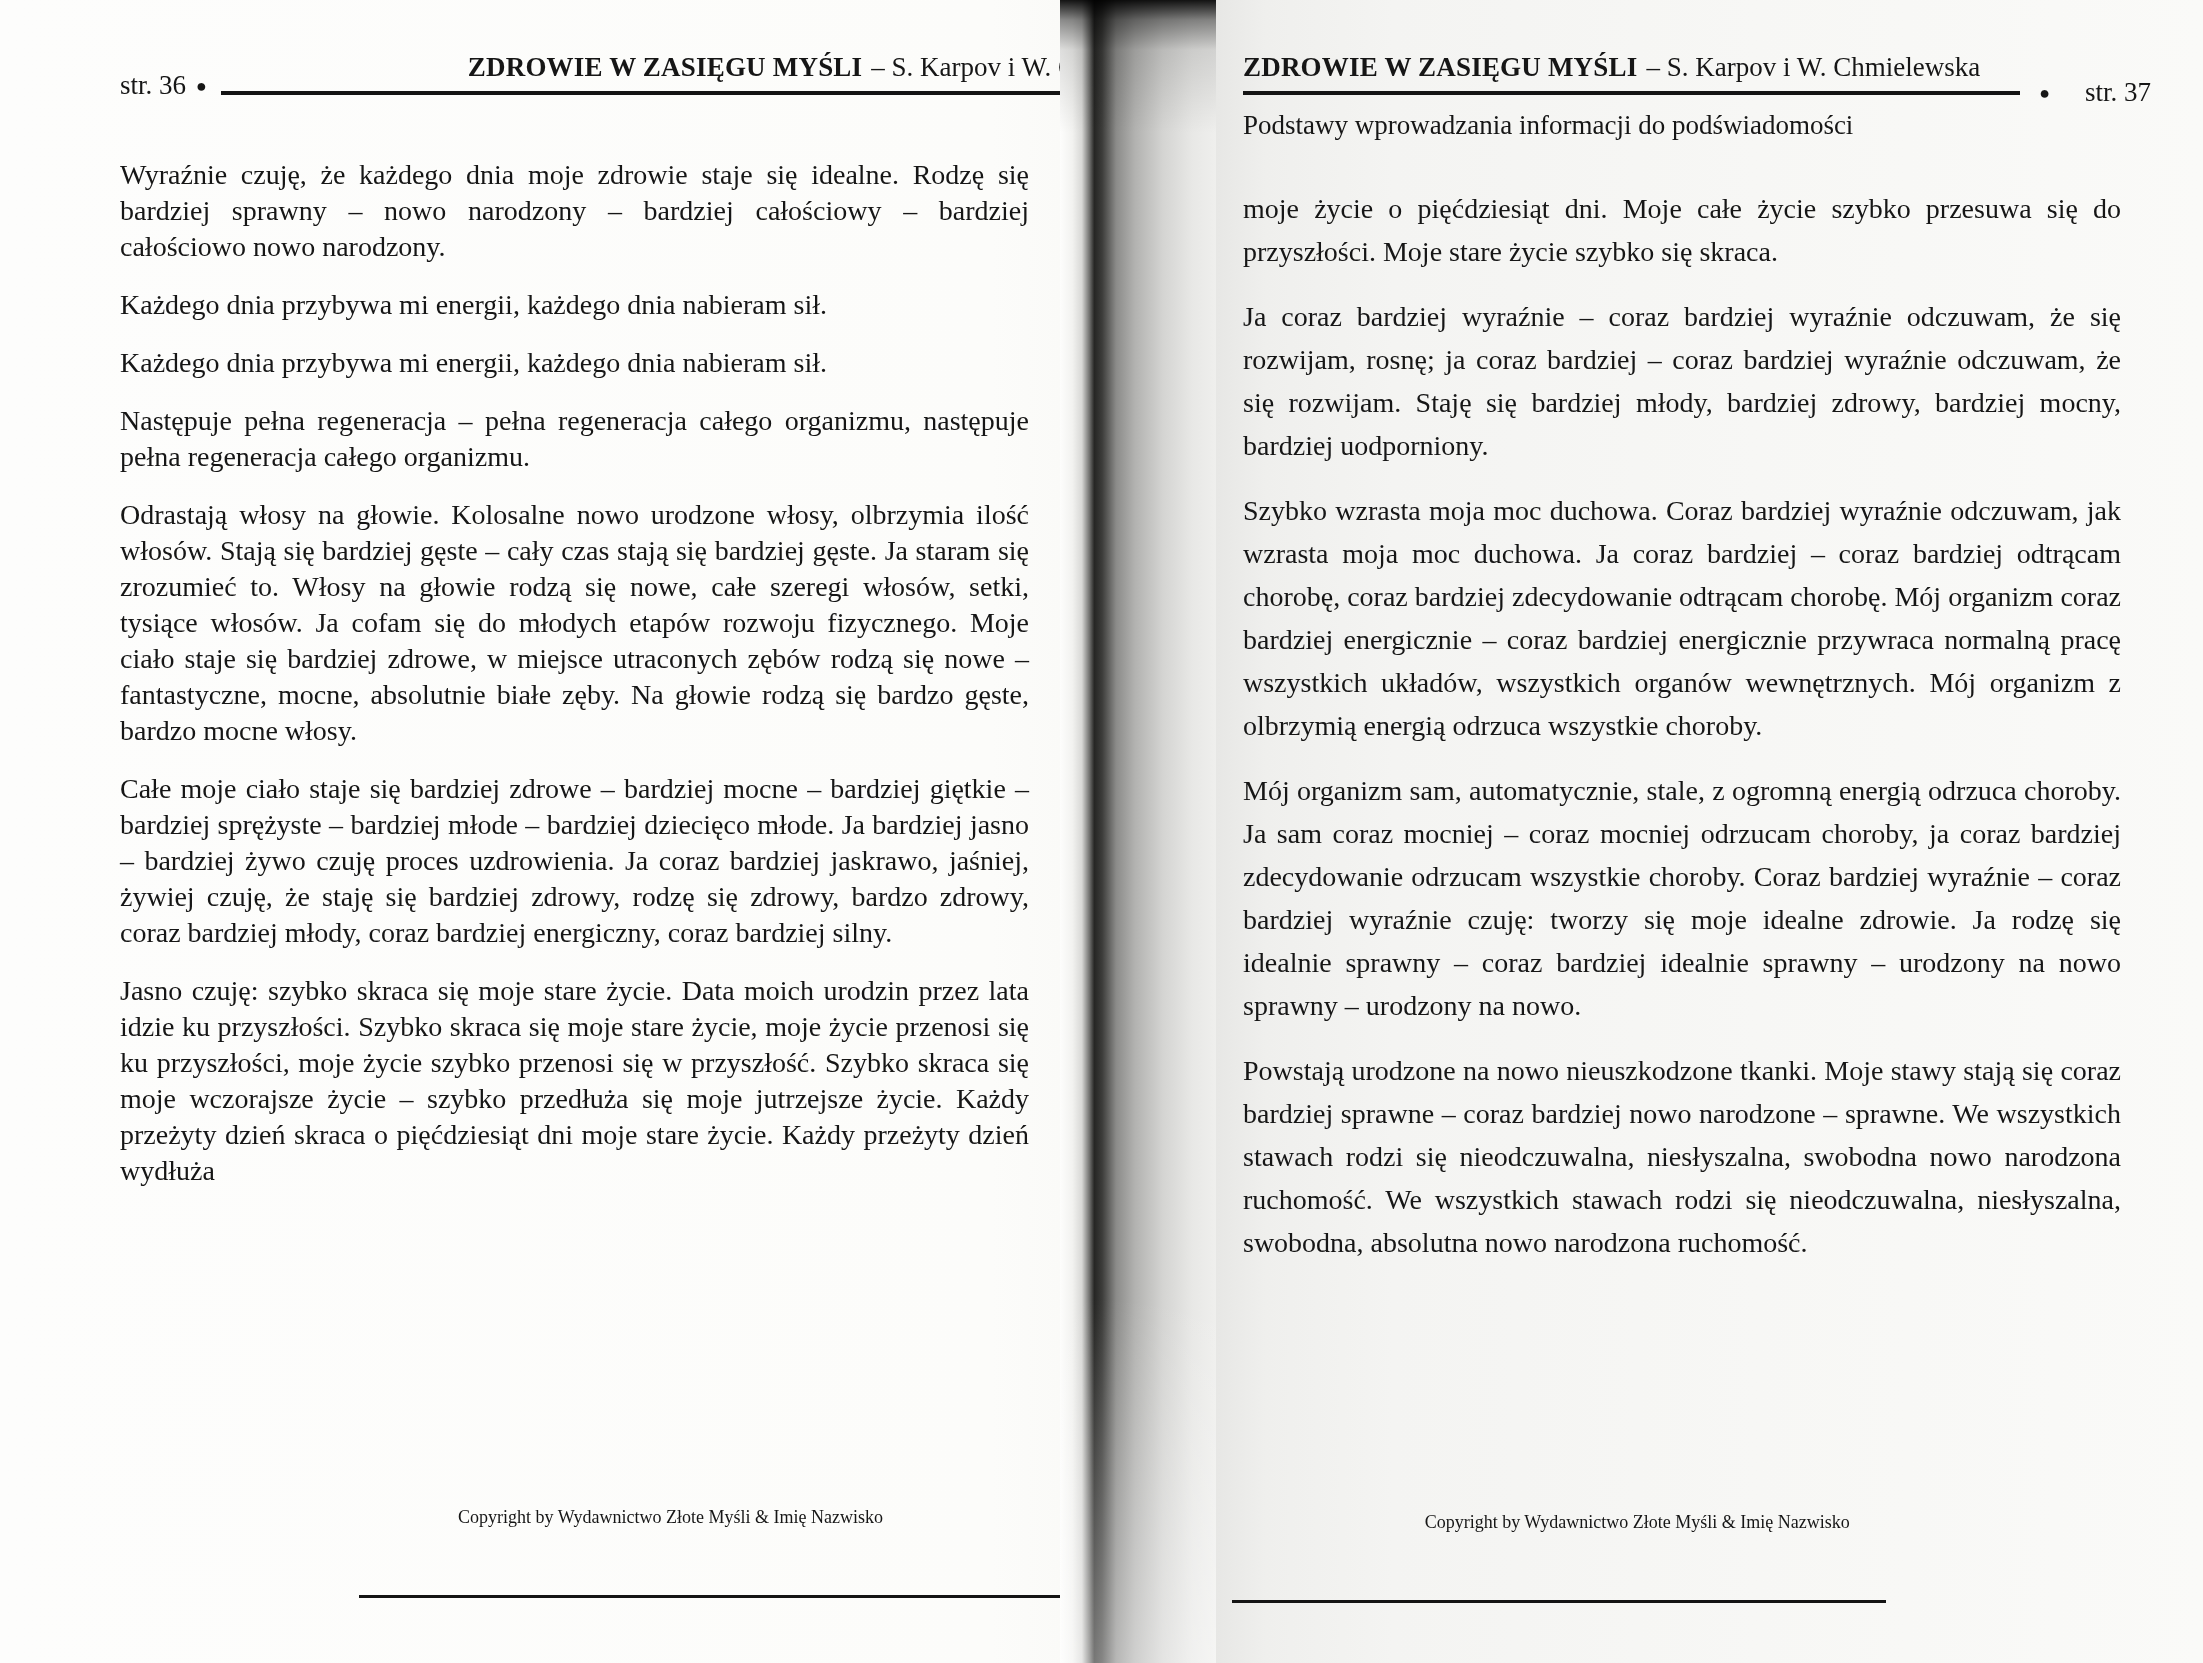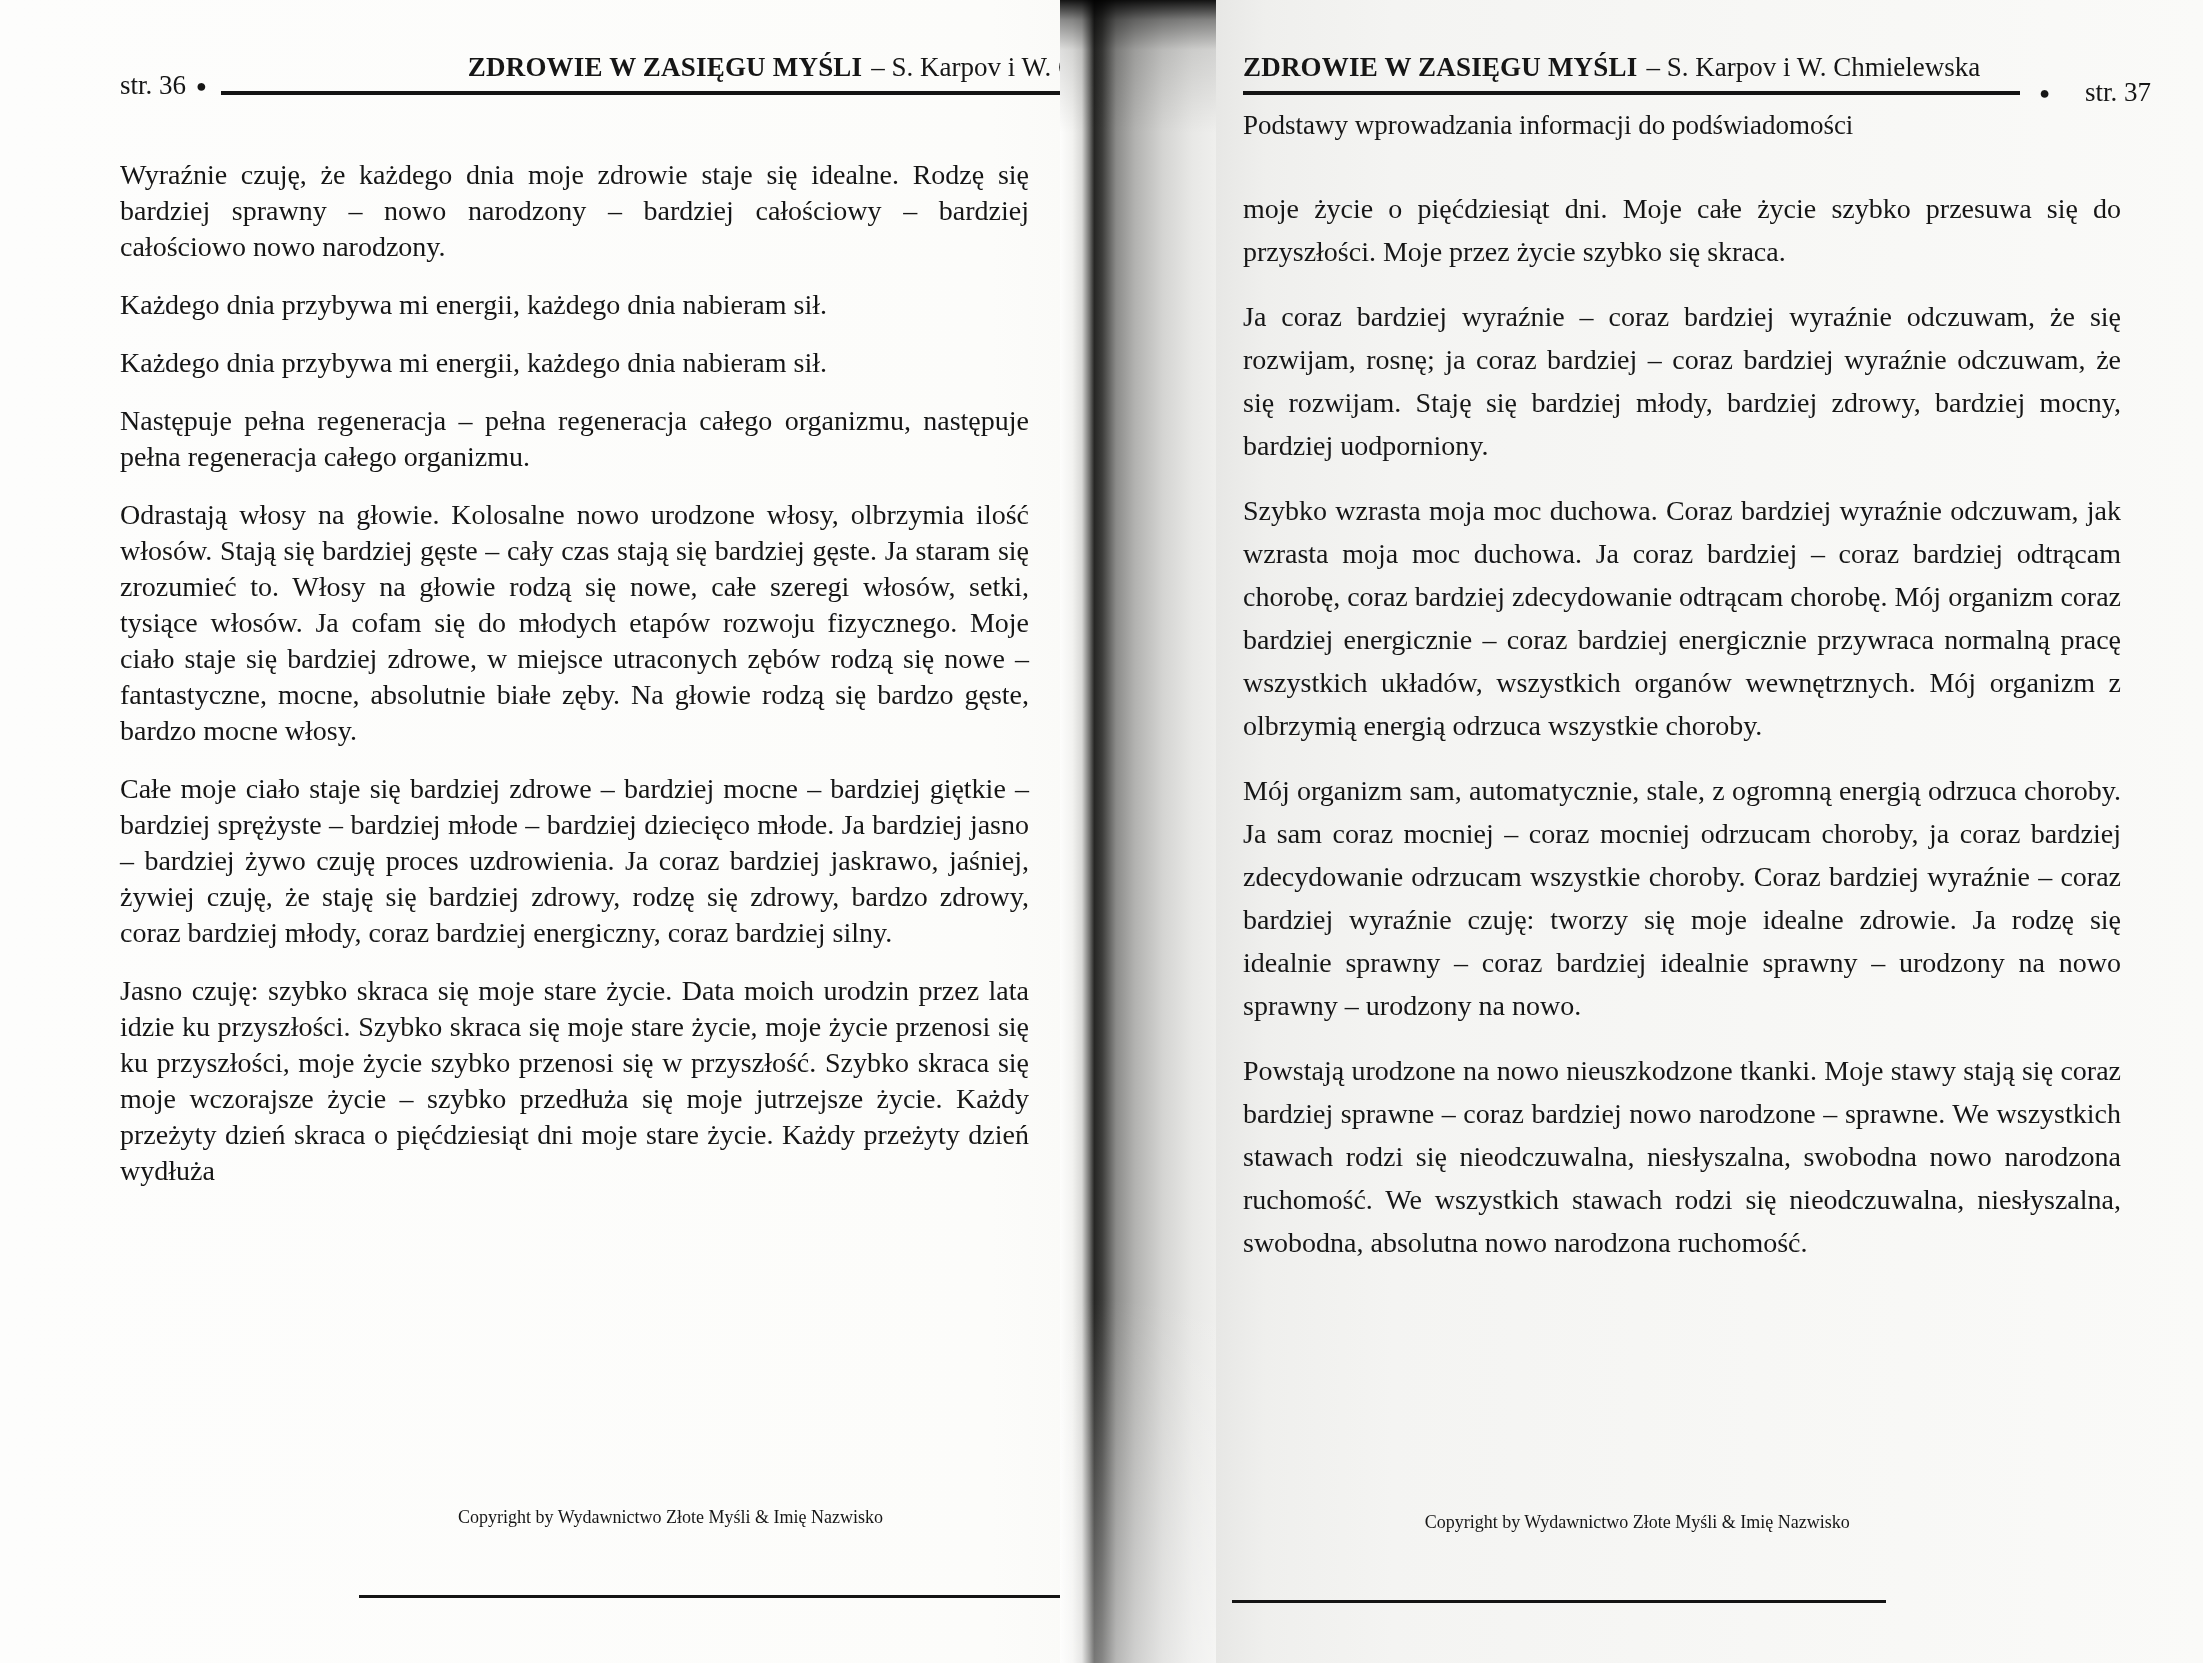--- a/index.html
+++ b/index.html
@@ -106,21 +106,21 @@
       <div class="hdr-title">
         <span class="t-bold">ZDROWIE W ZASIĘGU MYŚLI</span><span class="t-rest">– S. Karpov i W. Chmielewska</span>
       </div>
       <div class="rule"></div>
       <span class="bullet">●</span>
       <span class="pageno">str. 37</span>
       <div class="hdr-sub">Podstawy wprowadzania informacji do podświadomości</div>
     </header>
 
     <main class="body-text">
-      <p>moje życie o pięćdziesiąt dni. Moje całe życie szybko przesuwa się do przyszłości. Moje przez życie szybko się skraca.</p>
+      <p>moje życie o pięćdziesiąt dni. Moje całe życie szybko przesuwa się do przyszłości. Moje stare życie szybko się skraca.</p>
       <p>Ja coraz bardziej wyraźnie – coraz bardziej wyraźnie odczuwam, że się rozwijam, rosnę; ja coraz bardziej – coraz bardziej wyraźnie odczuwam, że się rozwijam. Staję się bardziej młody, bardziej zdrowy, bardziej mocny, bardziej uodporniony.</p>
       <p>Szybko wzrasta moja moc duchowa. Coraz bardziej wyraźnie odczuwam, jak wzrasta moja moc duchowa. Ja coraz bardziej – coraz bardziej odtrącam chorobę, coraz bardziej zdecydowanie odtrącam chorobę. Mój organizm coraz bardziej energicznie – coraz bardziej energicznie przywraca normalną pracę wszystkich układów, wszystkich organów wewnętrznych. Mój organizm z olbrzymią energią odrzuca wszystkie choroby.</p>
       <p>Mój organizm sam, automatycznie, stale, z ogromną energią odrzuca choroby. Ja sam coraz mocniej – coraz mocniej odrzucam choroby, ja coraz bardziej zdecydowanie odrzucam wszystkie choroby. Coraz bardziej wyraźnie – coraz bardziej wyraźnie czuję: tworzy się moje idealne zdrowie. Ja rodzę się idealnie sprawny – coraz bardziej idealnie sprawny – urodzony na nowo sprawny – urodzony na nowo.</p>
       <p>Powstają urodzone na nowo nieuszkodzone tkanki. Moje stawy stają się coraz bardziej sprawne – coraz bardziej nowo narodzone – sprawne. We wszystkich stawach rodzi się nieodczuwalna, niesłyszalna, swobodna nowo narodzona ruchomość. We wszystkich stawach rodzi się nieodczuwalna, niesłyszalna, swobodna, absolutna nowo narodzona ruchomość.</p>
     </main>
 
     <footer class="ftr">
       <div class="rule"></div>
       <div class="ftr-text">Copyright by Wydawnictwo Złote Myśli &amp; Imię Nazwisko</div>
     </footer>

